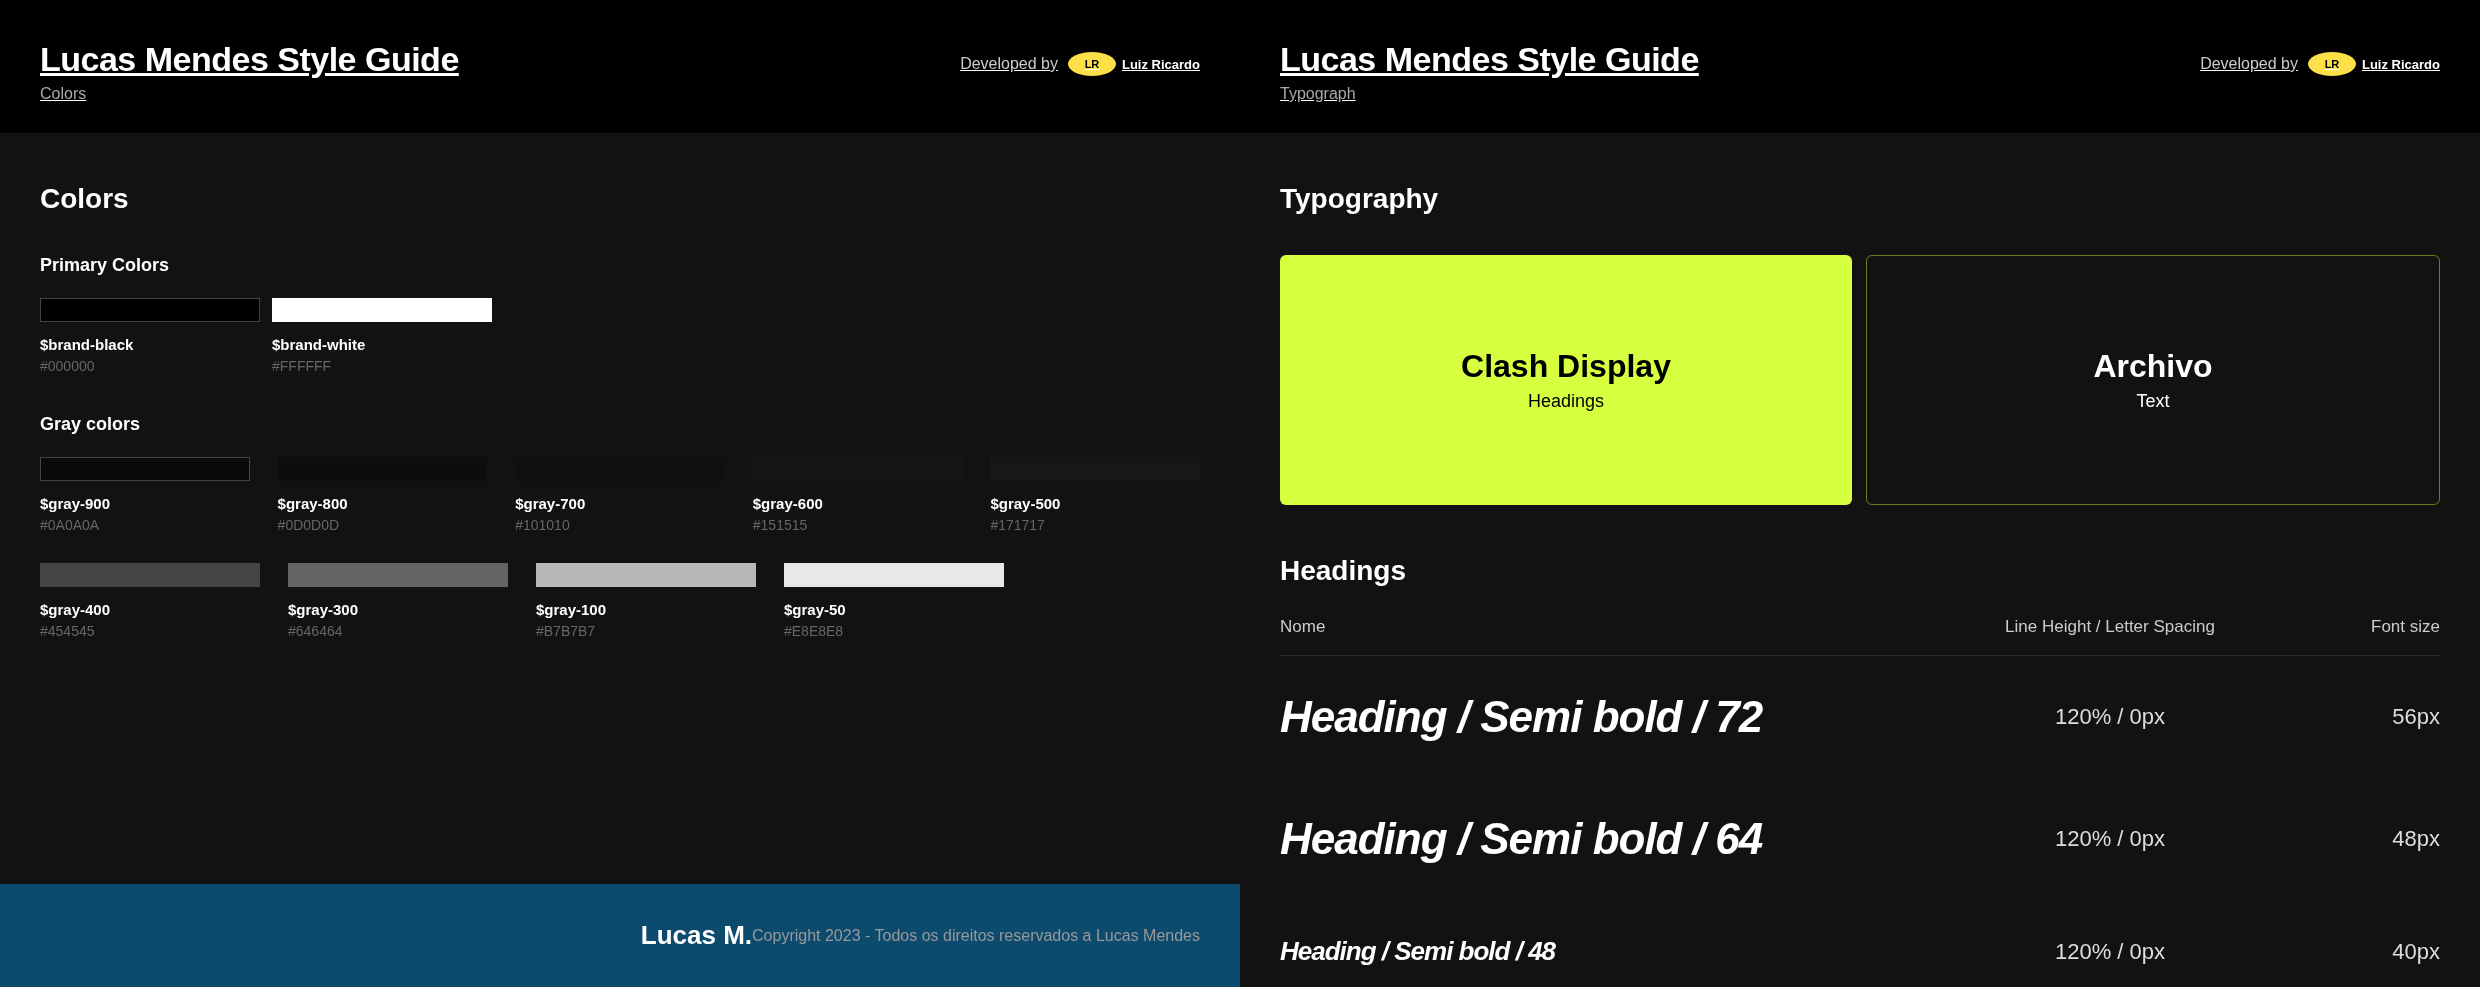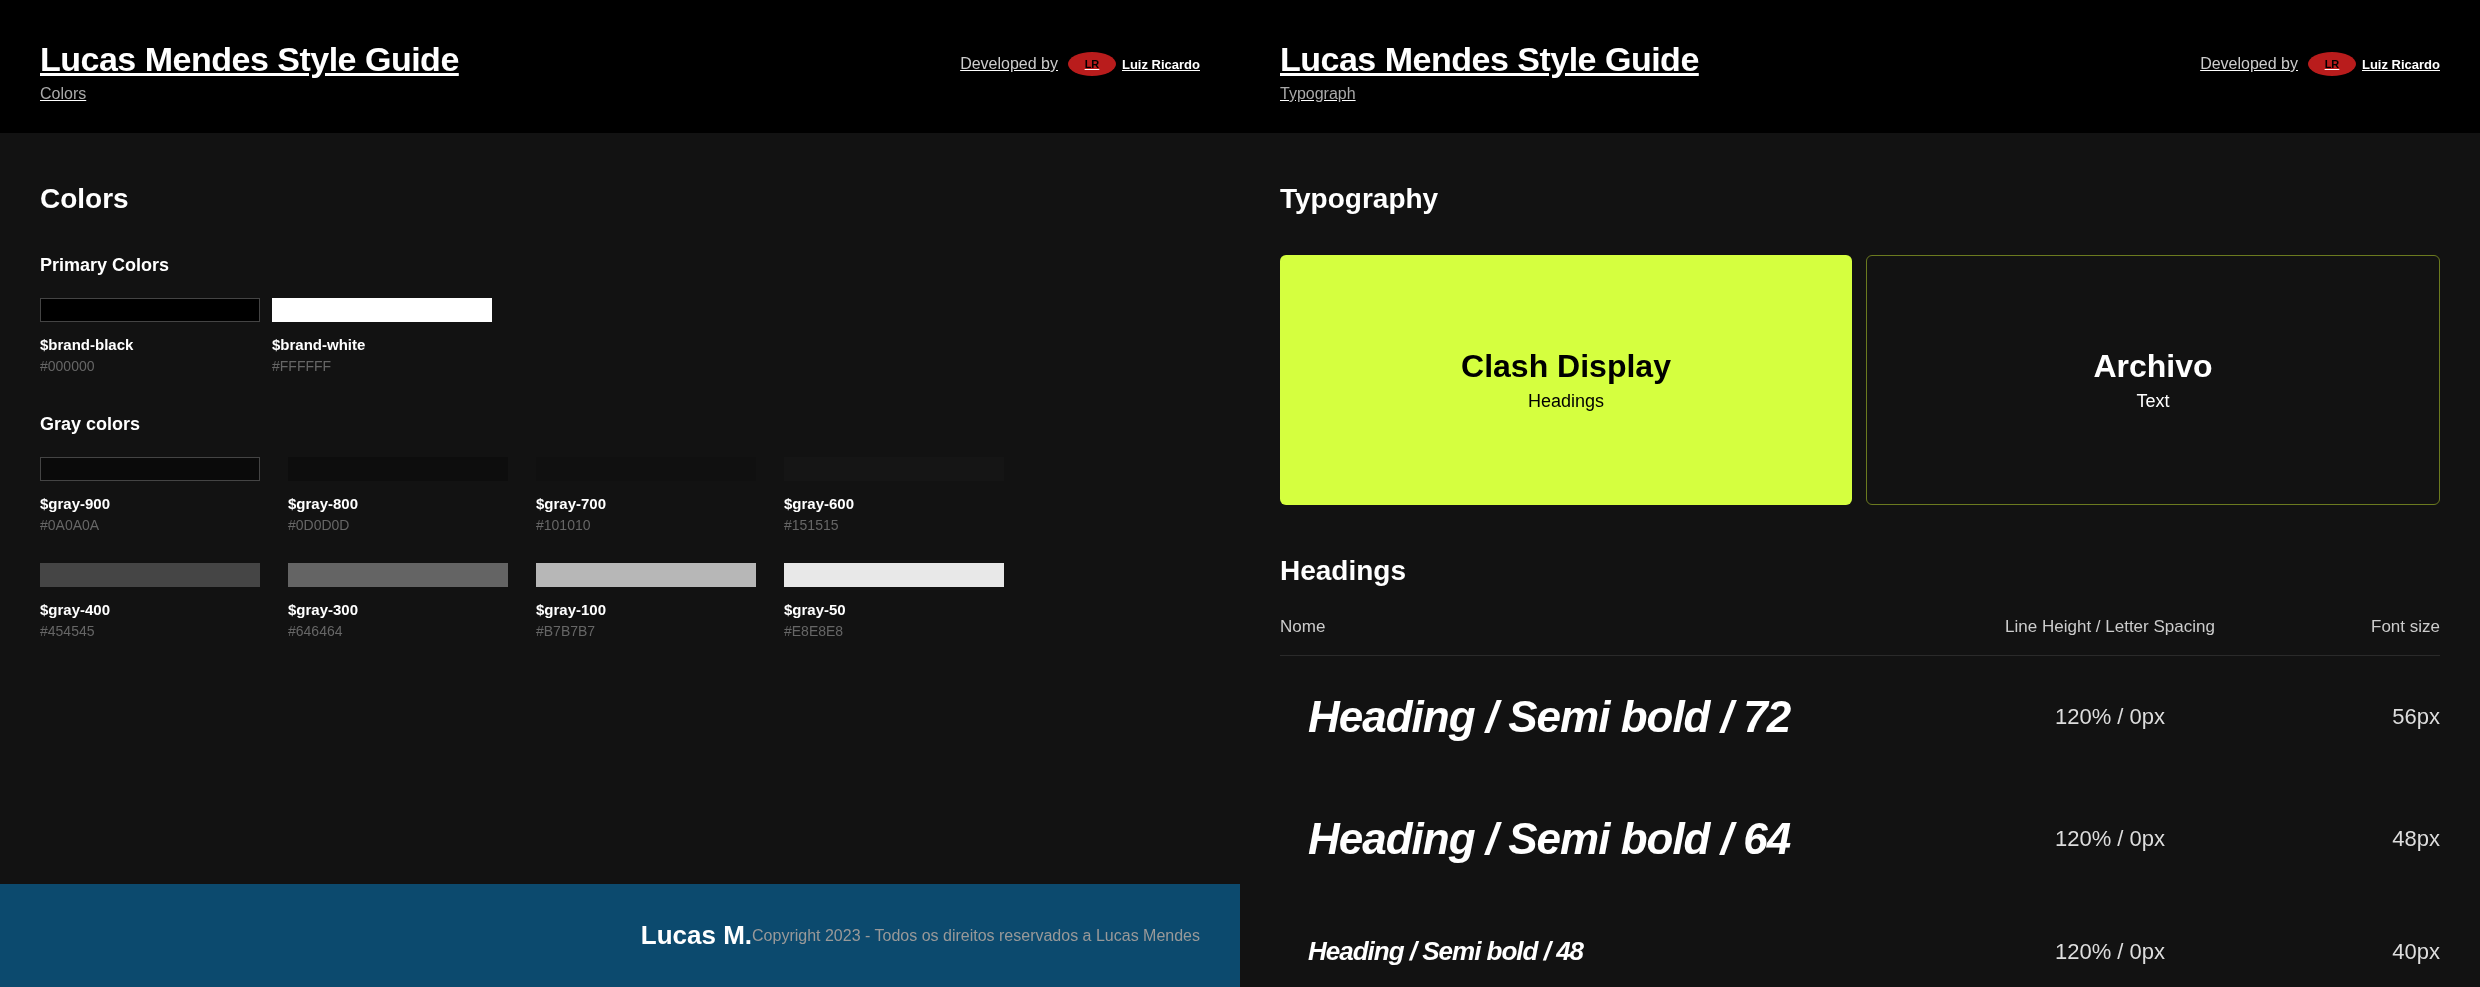--- a/index.html
+++ b/index.html
@@ -48,21 +48,21 @@
 .badge {
   display: flex;
   align-items: center;
   gap: 6px;
   background: #000;
 }
 .badge-circle {
   width: 48px;
   height: 24px;
   border-radius: 50%;
-  background: #b91c1c;
+  background: #fde047;
   color: #000;
   font-size: 11px;
   font-weight: 700;
   display: flex;
   align-items: center;
   justify-content: center;
 }
 .badge-text {
   font-size: 13px;
   color: #fff;
@@ -175,21 +175,20 @@
   padding-bottom: 18px;
   border-bottom: 1px solid #2a2a2a;
 }
 .col-name { flex: 1; }
 .col-lh { width: 300px; text-align: center; }
 .col-size { width: 180px; text-align: right; }
 .heading-row {
   display: flex;
   align-items: center;
   padding: 36px 0;
-  margin-left: 28px;
 }
 .heading-sample {
   flex: 1;
   font-weight: 700;
   font-style: italic;
   letter-spacing: -1px;
 }
 .heading-lh {
   width: 300px;
   text-align: center;
@@ -256,20 +255,25 @@
       <div class="swatch">
         <div class="swatch-box" style="background:#101010"></div>
         <div class="swatch-name">$gray-700</div>
         <div class="swatch-hex">#101010</div>
       </div>
       <div class="swatch">
         <div class="swatch-box" style="background:#151515"></div>
         <div class="swatch-name">$gray-600</div>
         <div class="swatch-hex">#151515</div>
       </div>
+      <div class="swatch">
+        <div class="swatch-box" style="background:#171717"></div>
+        <div class="swatch-name">$gray-500</div>
+        <div class="swatch-hex">#171717</div>
+      </div>
     </div>
     <div class="gray-row">
       <div class="swatch">
         <div class="swatch-box" style="background:#454545"></div>
         <div class="swatch-name">$gray-400</div>
         <div class="swatch-hex">#454545</div>
       </div>
       <div class="swatch">
         <div class="swatch-box" style="background:#646464"></div>
         <div class="swatch-name">$gray-300</div>

